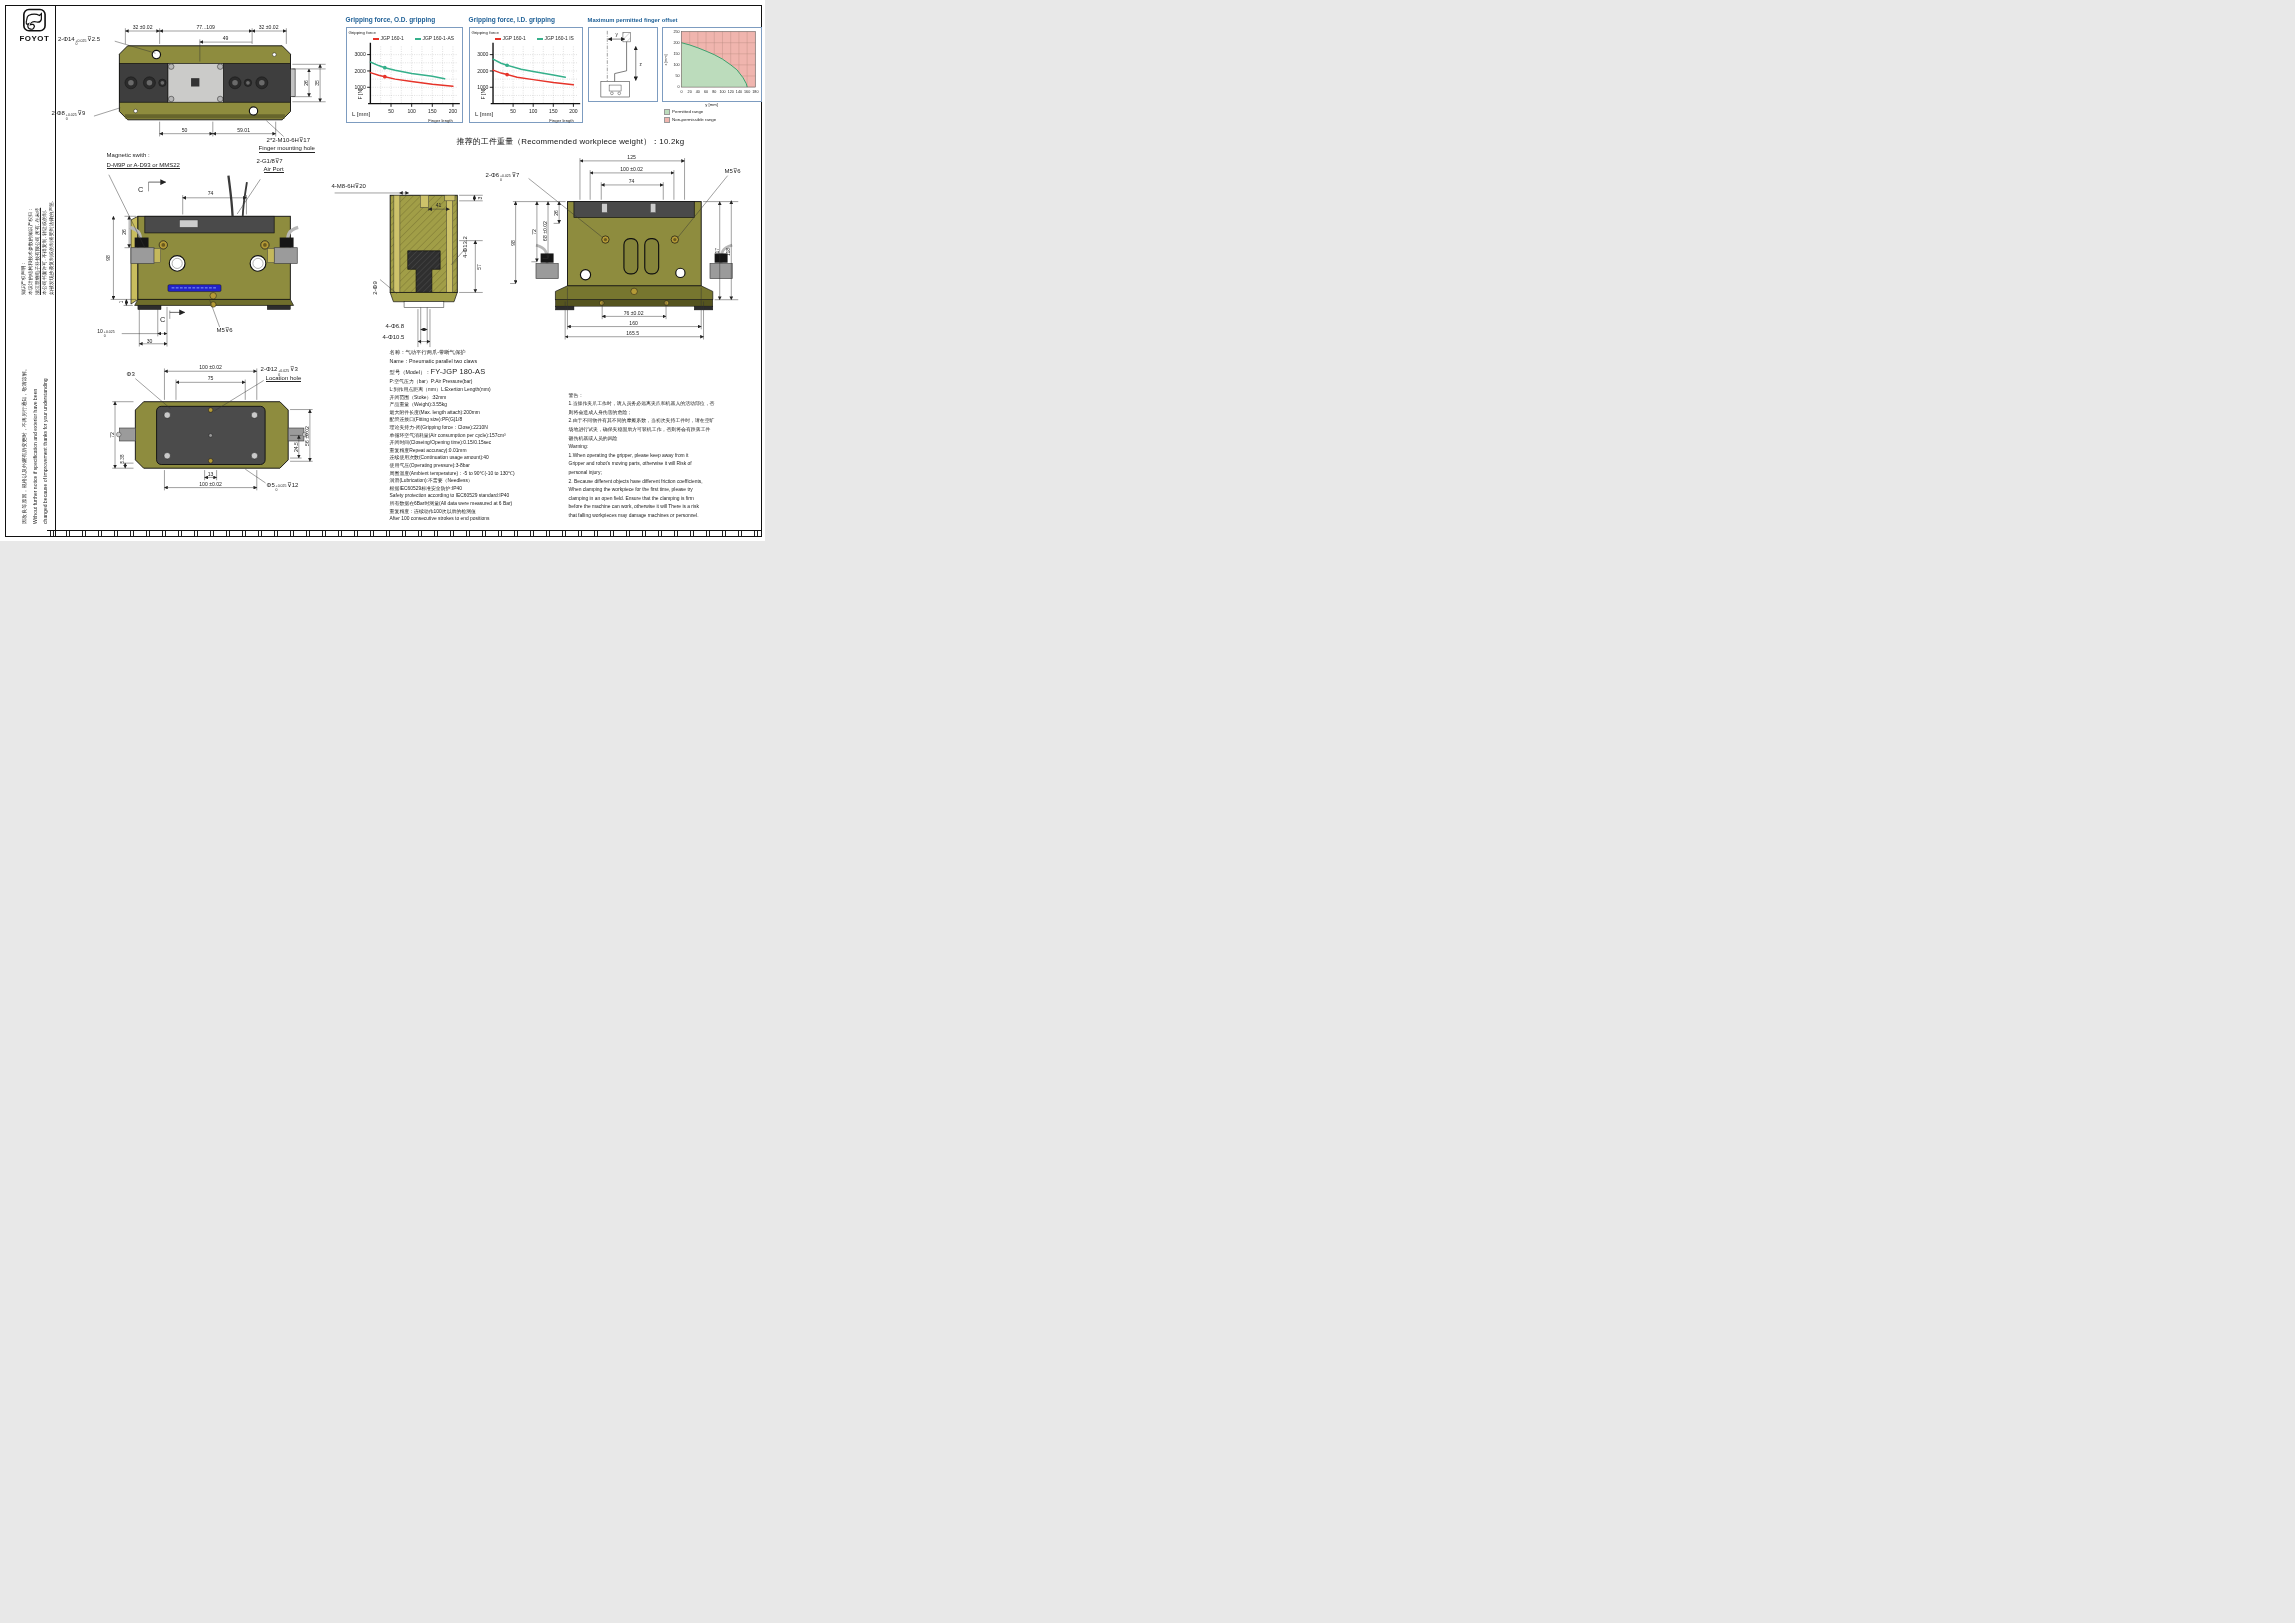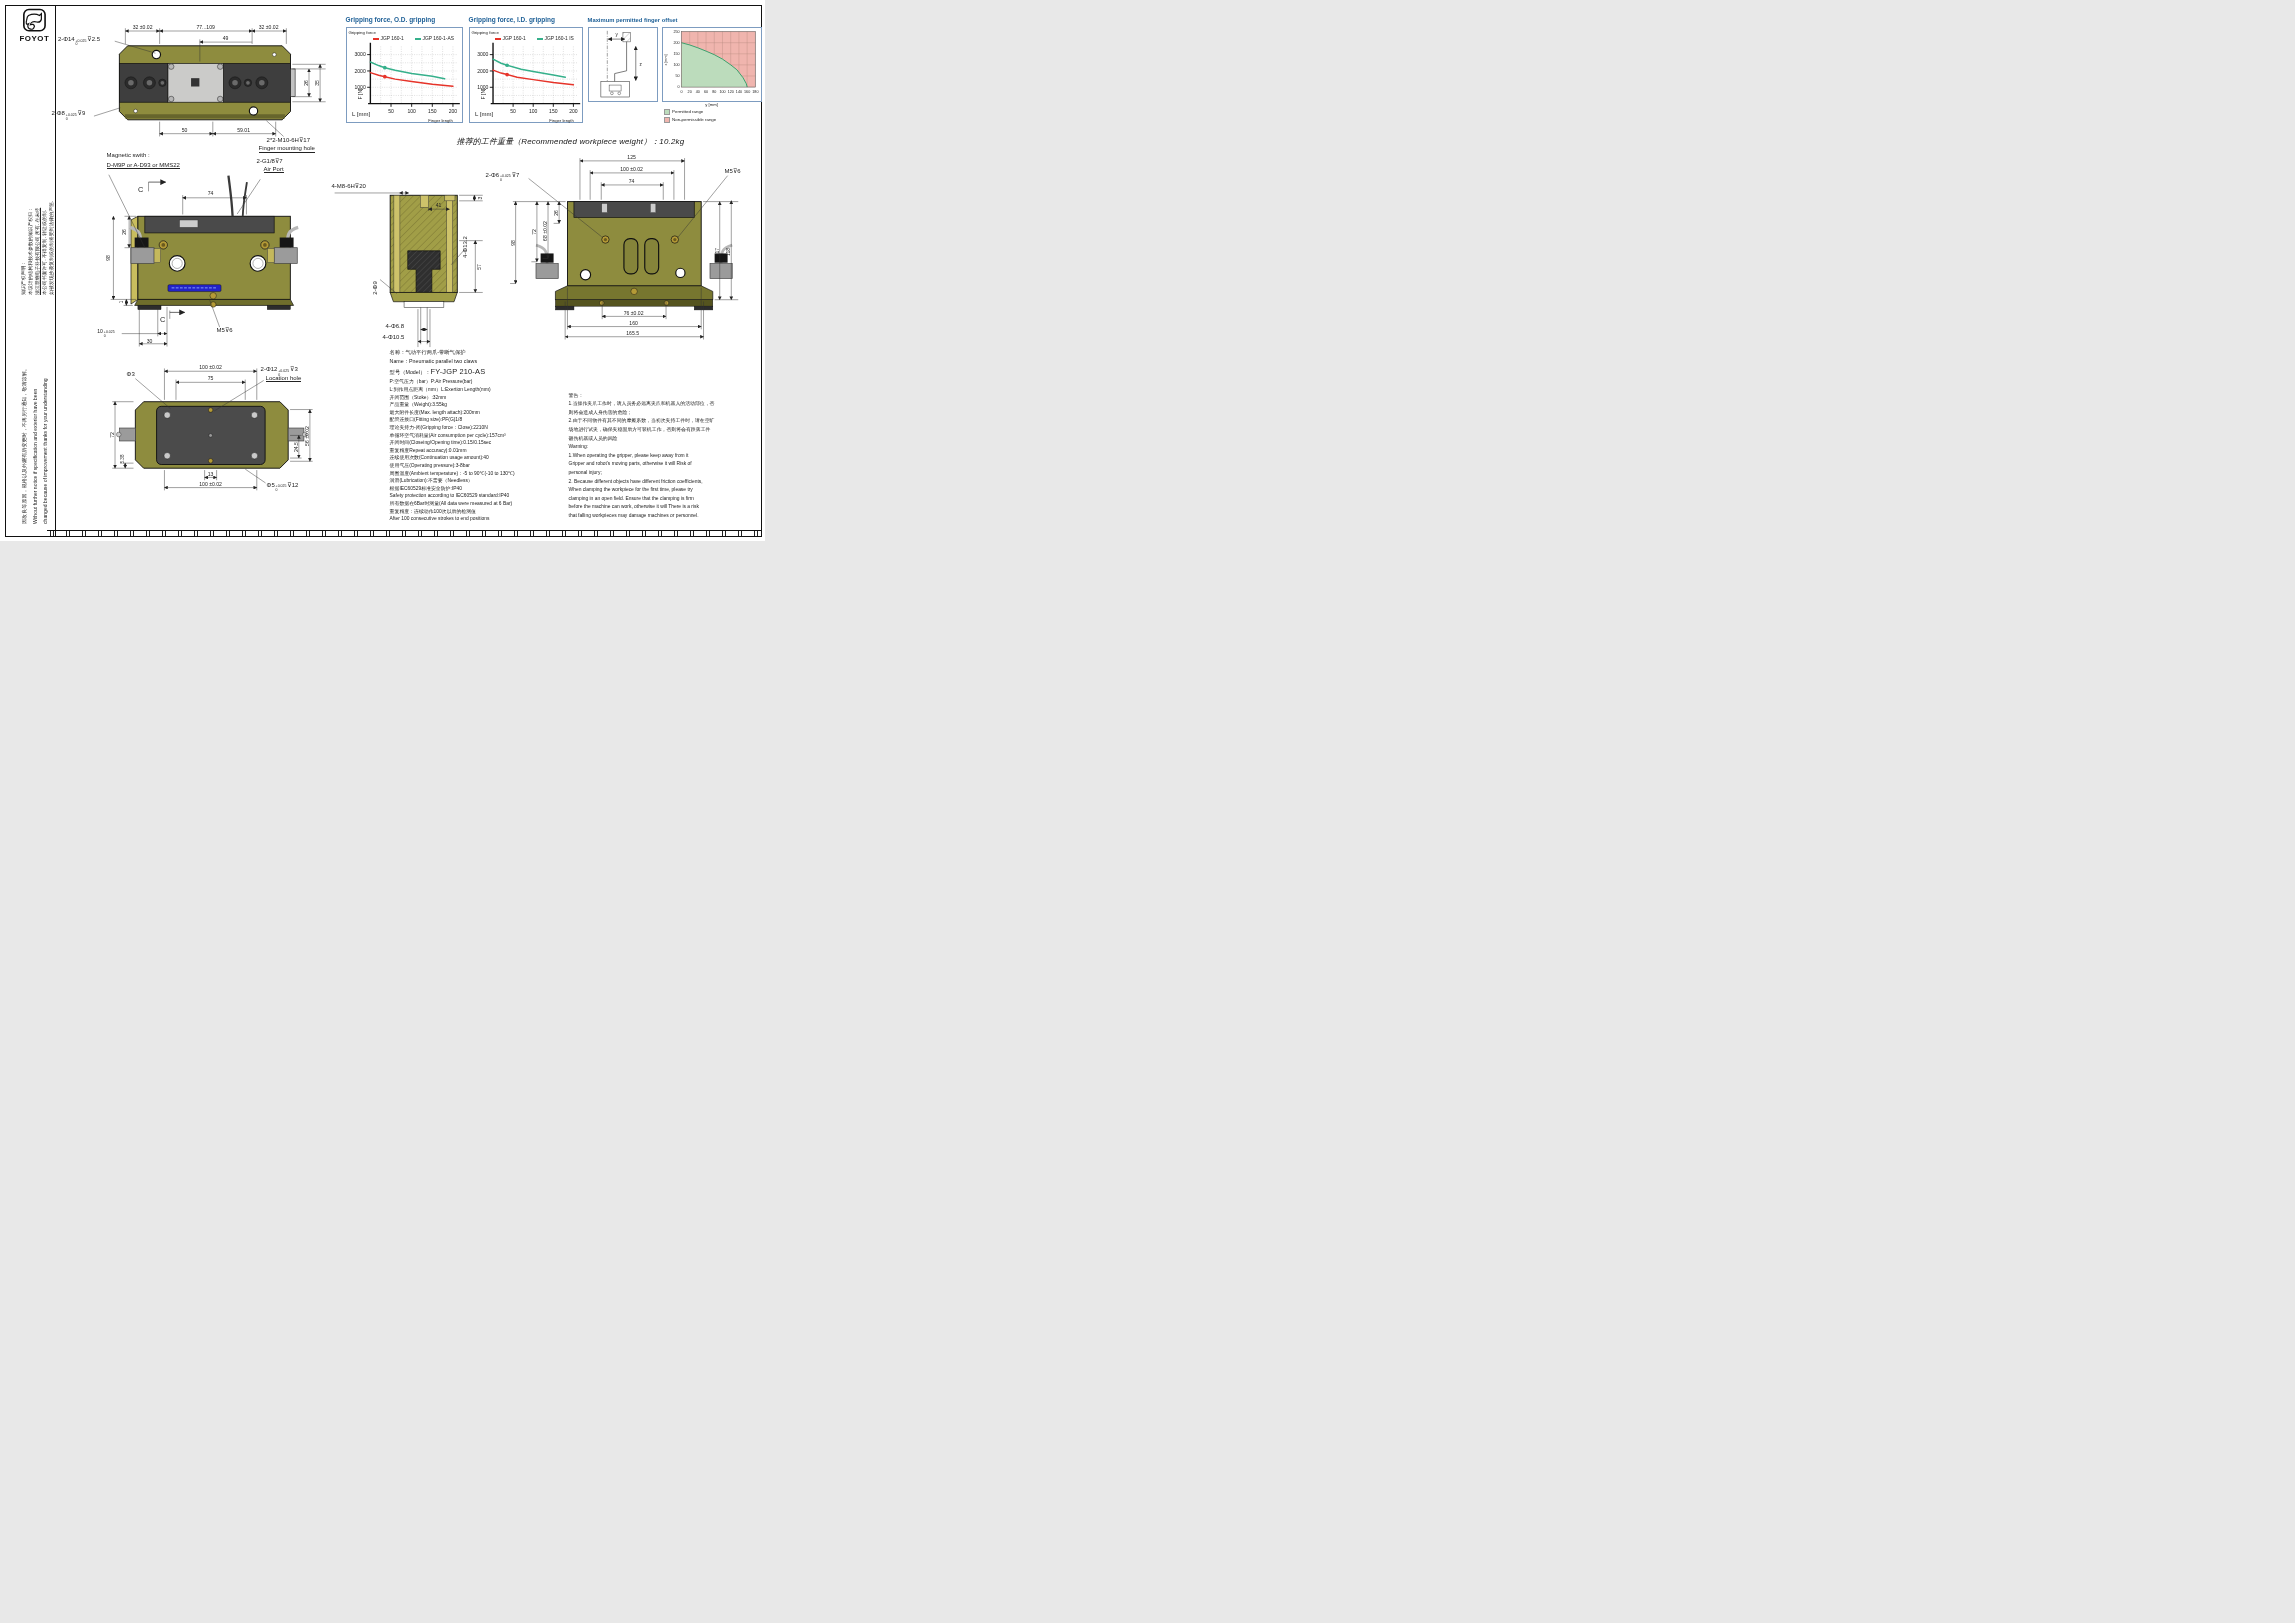--- a/index.html
+++ b/index.html
@@ -13,21 +13,21 @@
   .vt-ip div:nth-child(3){text-decoration:underline;}
   .vt-ch{left:5.6px;top:518px;width:217px;font-size:5.1px;line-height:10.6px;}
   .view{position:absolute;}
   .lbl{position:absolute;white-space:nowrap;font-size:5.1px;color:#222;}
   .ctr{transform:translate(-50%,-50%);}
   .rotl{transform:translate(-50%,-50%) rotate(-90deg);}
   .s9{font-size:4.2px;} .s10{font-size:4.6px;} .s13{font-size:6px;} .s16{font-size:7.4px;}
   .ul{border-bottom:0.5px solid #222;padding-bottom:0.5px;}
   .tol{display:inline-flex;flex-direction:column;font-size:3.5px;line-height:3.5px;margin:0 0.9px;vertical-align:-0.9px;}
   .tol i{font-style:normal;}
-  .weight{position:absolute;left:451px;top:130px;font-size:7.9px;color:#111;letter-spacing:0.2px;font-style:italic;}
+  .weight{position:absolute;left:451px;top:130px;font-size:7.9px;color:#111;letter-spacing:0.2px;}
   .chart-box{position:absolute;}
   .chart-title{position:absolute;left:0;top:0;font-weight:bold;font-size:6.5px;color:#1d5f96;white-space:nowrap;}
   .panel{position:absolute;border:0.7px solid #7d9cc0;background:#fff;}
   .gf-note{position:absolute;font-size:4.4px;color:#222;}
   .leg{position:absolute;font-size:4.9px;color:#222;display:flex;align-items:center;gap:1.9px;}
   .sw{display:inline-block;width:6px;height:1.9px;}
   .sw-red{background:#e63329;} .sw-green{background:#35b08b;}
   .sqr{display:inline-block;width:4.6px;height:4.6px;border:0.5px solid #999;}
   .sq-green{background:#bcdcbc;} .sq-pink{background:#f0b5ae;}
   .specs{position:absolute;left:384px;top:343px;width:167px;color:#1a1a1a;}
@@ -617,21 +617,21 @@
             <i>+0.025</i>
             <i>0</i>
           </span><span>⊽12</span>
     </div>
   </div>
 
   <div class="specs">
     <div class="ln1">名称：气动平行两爪-带断气保护</div>
     <div class="ln1">Name：Pneumatic parallel two claws</div>
     <div class="model-row">
-      <span>型号（Model）：</span><span class="model-val">FY-JGP 210-AS</span>
+      <span>型号（Model）：</span><span class="model-val">FY-JGP 180-AS</span>
     </div>
     <div>
           <div class="spec-line">P:空气压力（bar）P:Air Pressure(bar)</div>
           <div class="spec-line">L:到作用点距离（mm）L:Exertion Length(mm)</div>
           <div class="spec-line">开闭范围（Stoke）:32mm</div>
           <div class="spec-line">产品重量（Weight):3.55kg</div>
           <div class="spec-line">最大附件长度(Max. length attach):200mm</div>
           <div class="spec-line">配管连接口(Fitting size):PF(G)1/8</div>
           <div class="spec-line">理论夹持力-闭(Gripping force：Close):2210N</div>
           <div class="spec-line">单循环空气消耗量(Air consumption per cycle):157cm³</div>

